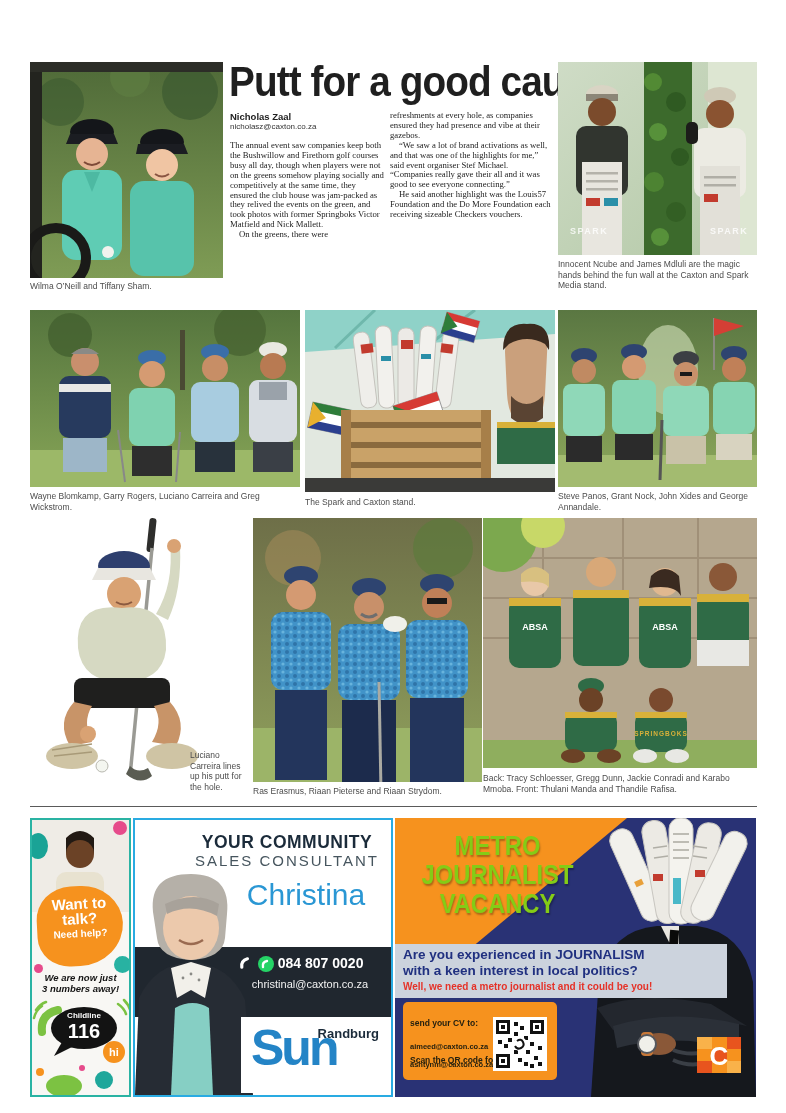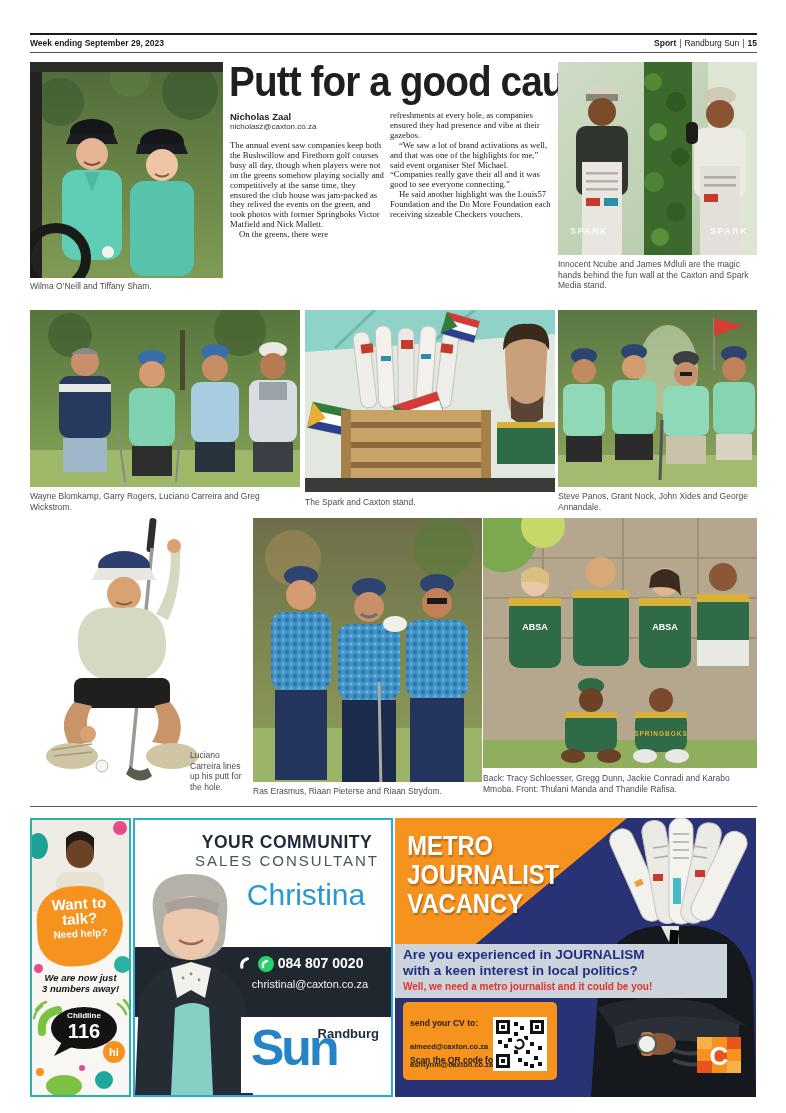--- a/index.html
+++ b/index.html
@@ -56,41 +56,35 @@
   .ad2 .band{position:absolute;left:0;top:127px;width:256px;height:70px;background:#20272f;}
   .ad2 .phone{position:absolute;left:104px;top:135px;width:150px;color:#fff;font-size:14px;font-weight:bold;}
   .ad2 .mail{position:absolute;left:96px;top:158px;width:158px;color:#f2f2f2;font-size:11px;text-align:center;}
   .ad2 .logobox{position:absolute;left:106px;top:197px;width:148px;height:76px;background:#fff;}
   .ad2 .logobox .region{position:absolute;right:10px;top:9px;font-size:13px;font-weight:bold;color:#1b2b3a;}
   .ad2 .logobox .sun{position:absolute;left:10px;top:6px;font-size:50px;font-weight:bold;color:#2484c6;
        letter-spacing:-3px;line-height:50px;}
 
   
   .ad3{left:395px;top:818px;width:361px;height:279px;background:#293275;overflow:hidden;}
-  .ad3 .title{position:absolute;left:0;top:14px;width:205px;color:#ffffff;
+  .ad3 .title{position:absolute;left:0;top:14px;width:205px;text-align:center;color:#84cc16;
        font-weight:bold;font-size:27px;line-height:29px;text-shadow:1px 2px 2px rgba(0,0,0,.3);}
   .ad3 .title div{transform:scaleX(.88);}
   .ad3 .strip{position:absolute;left:0;top:126px;width:332px;height:54px;background:#ccd3dd;}
   .ad3 .q{position:absolute;left:8px;font-size:13.5px;font-weight:bold;color:#203080;white-space:nowrap;}
   .ad3 .pitch{position:absolute;left:8px;top:163px;font-size:10px;font-weight:bold;color:#e53228;white-space:nowrap;}
   .ad3 .obox{position:absolute;left:8px;top:184px;width:154px;height:78px;background:#f6921e;border-radius:5px;}
   .ad3 .obox .cta{position:absolute;left:7px;font-size:8.5px;font-weight:bold;color:#26210f;white-space:nowrap;}
   .ad3 .obox .em{position:absolute;left:7px;font-size:7.5px;font-weight:bold;color:#26210f;}
 </style>
 </head>
 <body>
 
 <div class="page">
 
-  <div class="abs masthead">
-    <div class="left">Week ending September 29, 2023</div>
-    <div class="right">
-      <span class="b">Sport</span><span class="sep">|</span><span>Randburg Sun</span><span class="sep">|</span><span class="b">15</span>
-    </div>
-  </div>
 
   <svg class="abs photo" style="left:30px;top:62px;" width="193" height="216" viewBox="0 0 193 216">
     <defs>
       <linearGradient id="g1" x1="0" y1="0" x2="0" y2="1">
         <stop offset="0" stop-color="#4f6a38"></stop>
           <stop offset="1" stop-color="#7f9c55"></stop>
       </linearGradient>
     </defs>
     <rect width="193" height="216" fill="url(#g1)"></rect>
     <circle cx="160" cy="30" r="28" fill="#3c5a30" opacity=".7"></circle>

